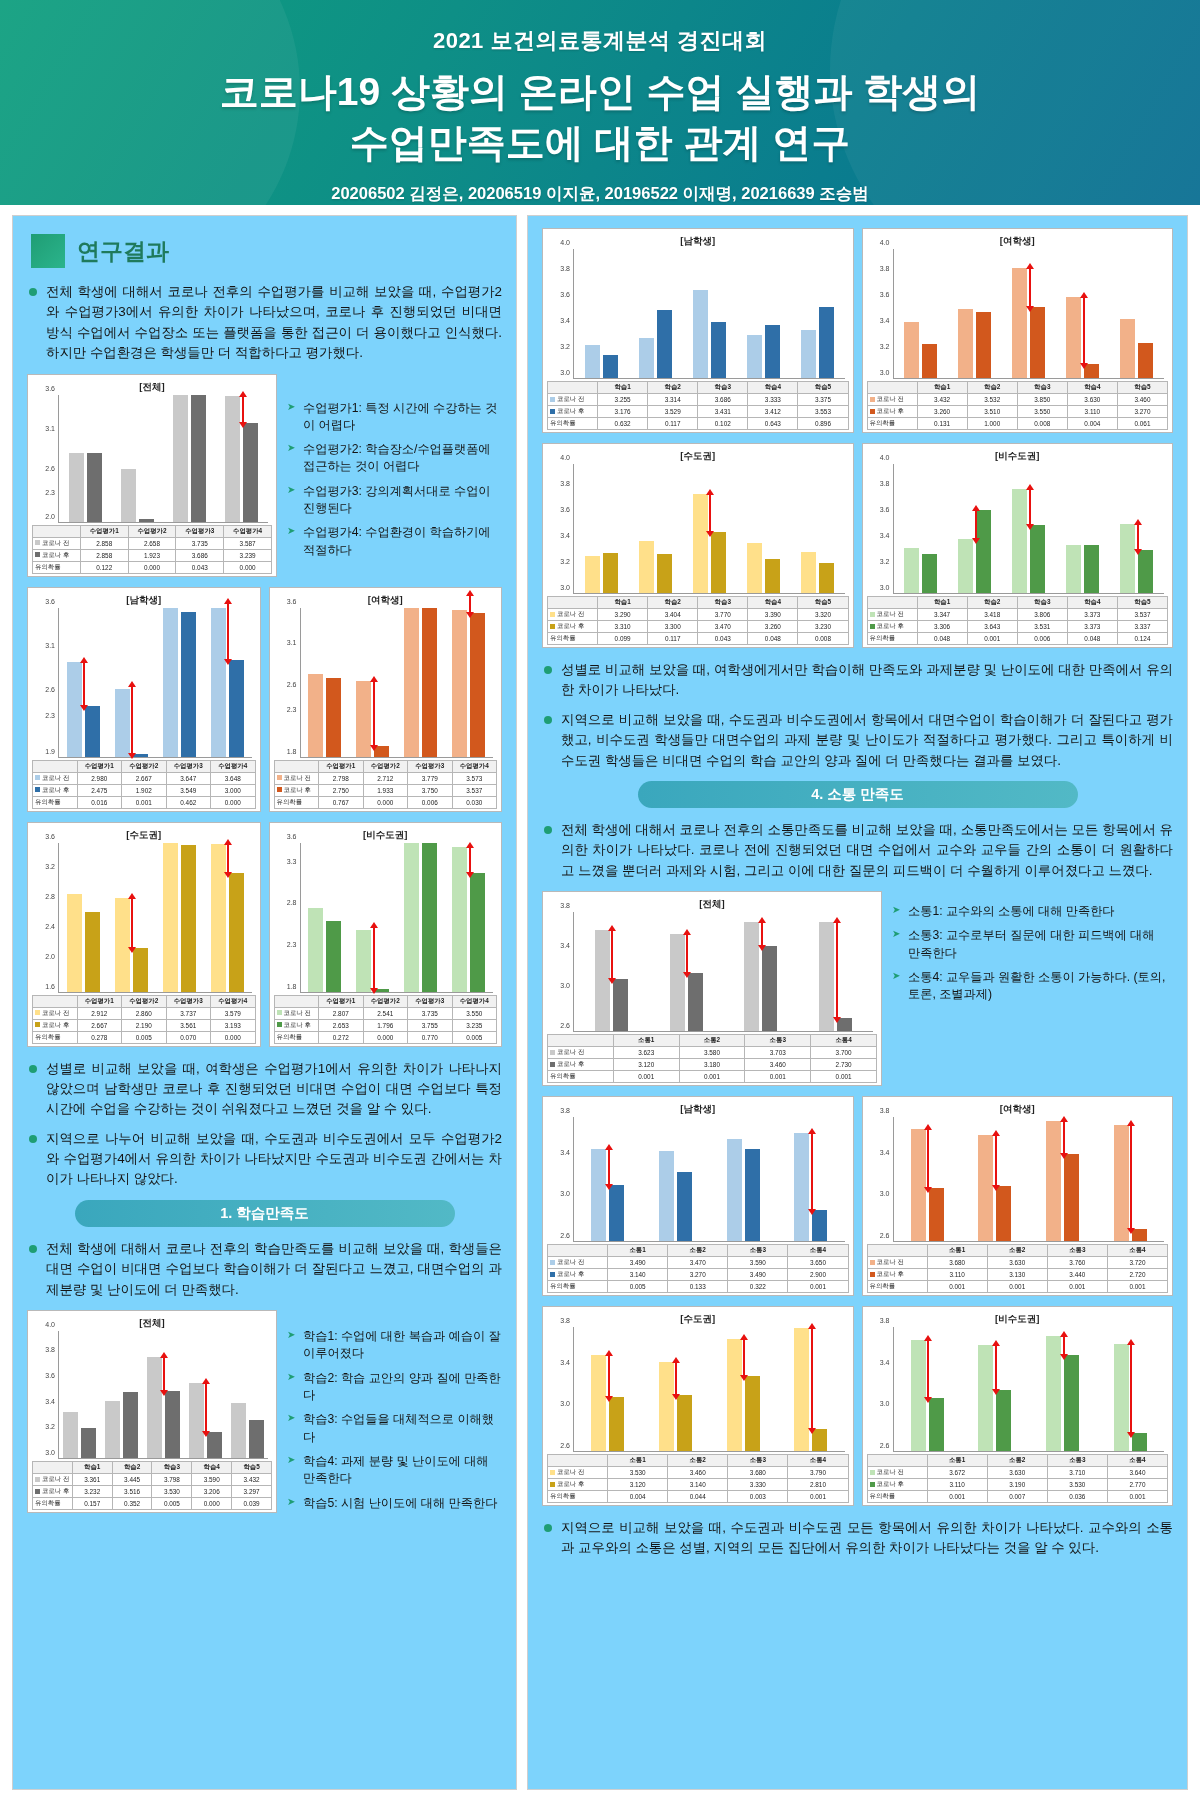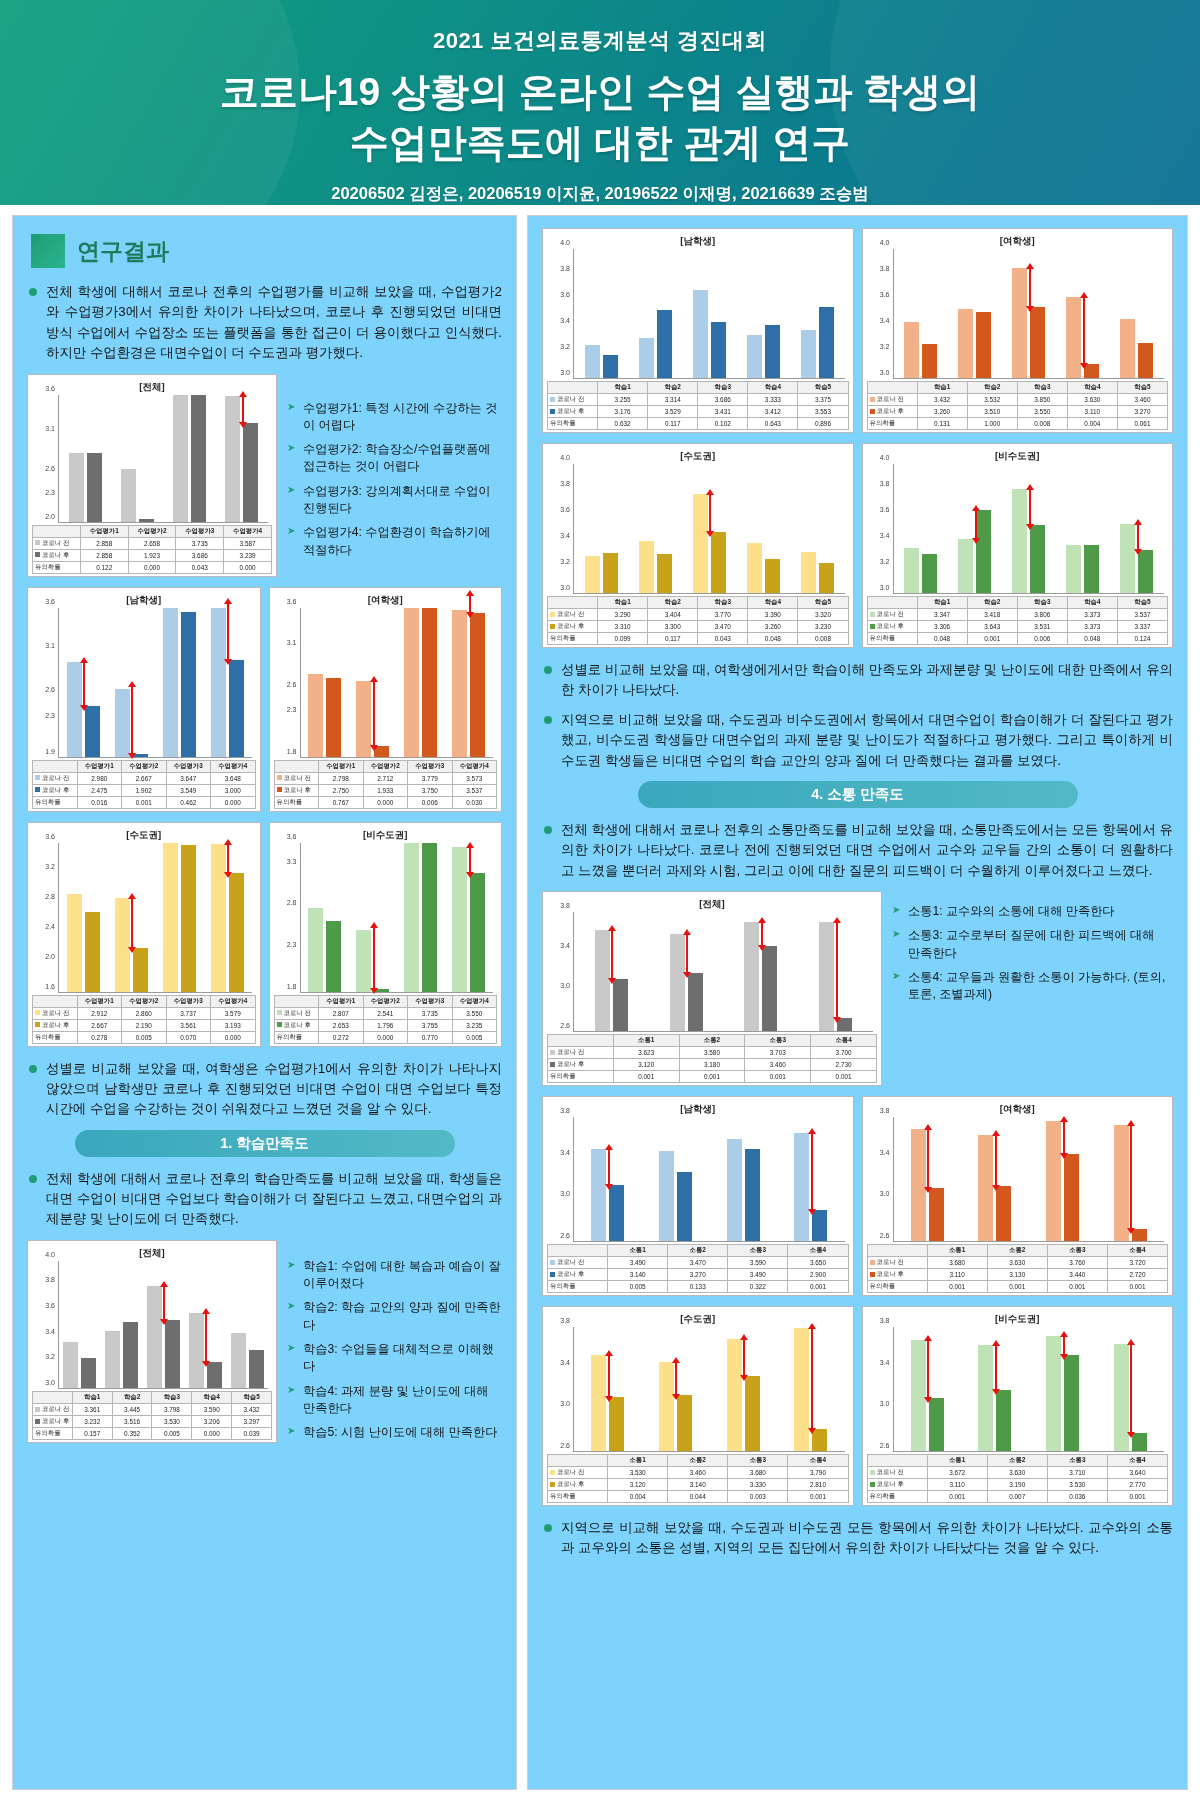--- a/index.html
+++ b/index.html
@@ -144,21 +144,21 @@
 
   <div class="col col-left">
 
     <div class="sec-head">
       <div class="sec-sq"></div>
       <div class="sec-title">연구결과</div>
     </div>
 
 
     <ul class="bl">
-      <li>전체 학생에 대해서 코로나 전후의 수업평가를 비교해 보았을 때, 수업평가2와 수업평가3에서 유의한 차이가 나타났으며, 코로나 후 진행되었던 비대면 방식 수업에서 수업장소 또는 플랫폼을 통한 접근이 더 용이했다고 인식했다. 하지만 수업환경은 대면수업이 더 수도권과 평가했다.</li>
+      <li>전체 학생에 대해서 코로나 전후의 수업평가를 비교해 보았을 때, 수업평가2와 수업평가3에서 유의한 차이가 나타났으며, 코로나 후 진행되었던 비대면 방식 수업에서 수업장소 또는 플랫폼을 통한 접근이 더 용이했다고 인식했다. 하지만 수업환경은 학생들만 더 적합하다고 평가했다.</li>
     </ul>
 
     <div class="sideflex">
       <div class="chartbox" style="width:250px;">
         <div class="cb-title">[전체]</div>
         <div class="plot" style="height:128px;">
             <div class="yaxis">
               <div class="ytick" style="bottom:0%;">2.0</div>
               <div class="ytick" style="bottom:18.74999999999999%;">2.3</div>
               <div class="ytick" style="bottom:37.50000000000001%;">2.6</div>
@@ -495,20 +495,21 @@
                 <td>0.770</td>
                 <td>0.005</td>
               </tr>
             </tbody>
           </table>
       </div>
     </div>
 
     <ul class="bl" style="margin-top:12px;">
       <li>성별로 비교해 보았을 때, 여학생은 수업평가1에서 유의한 차이가 나타나지 않았으며 남학생만 코로나 후 진행되었던 비대면 수업이 대면 수업보다 특정시간에 수업을 수강하는 것이 쉬워졌다고 느꼈던 것을 알 수 있다.</li>
+      <li>지역으로 나누어 비교해 보았을 때, 수도권과 비수도권에서 모두 수업평가2와 수업평가4에서 유의한 차이가 나타났지만 수도권과 비수도권 간에서는 차이가 나타나지 않았다.</li>
     </ul>
 
     <div class="pill">1. 학습만족도</div>
 
     <ul class="bl">
       <li>전체 학생에 대해서 코로나 전후의 학습만족도를 비교해 보았을 때, 학생들은 대면 수업이 비대면 수업보다 학습이해가 더 잘된다고 느꼈고, 대면수업의 과제분량 및 난이도에 더 만족했다.</li>
     </ul>
 
     <div class="sideflex">
       <div class="chartbox" style="width:250px;">

